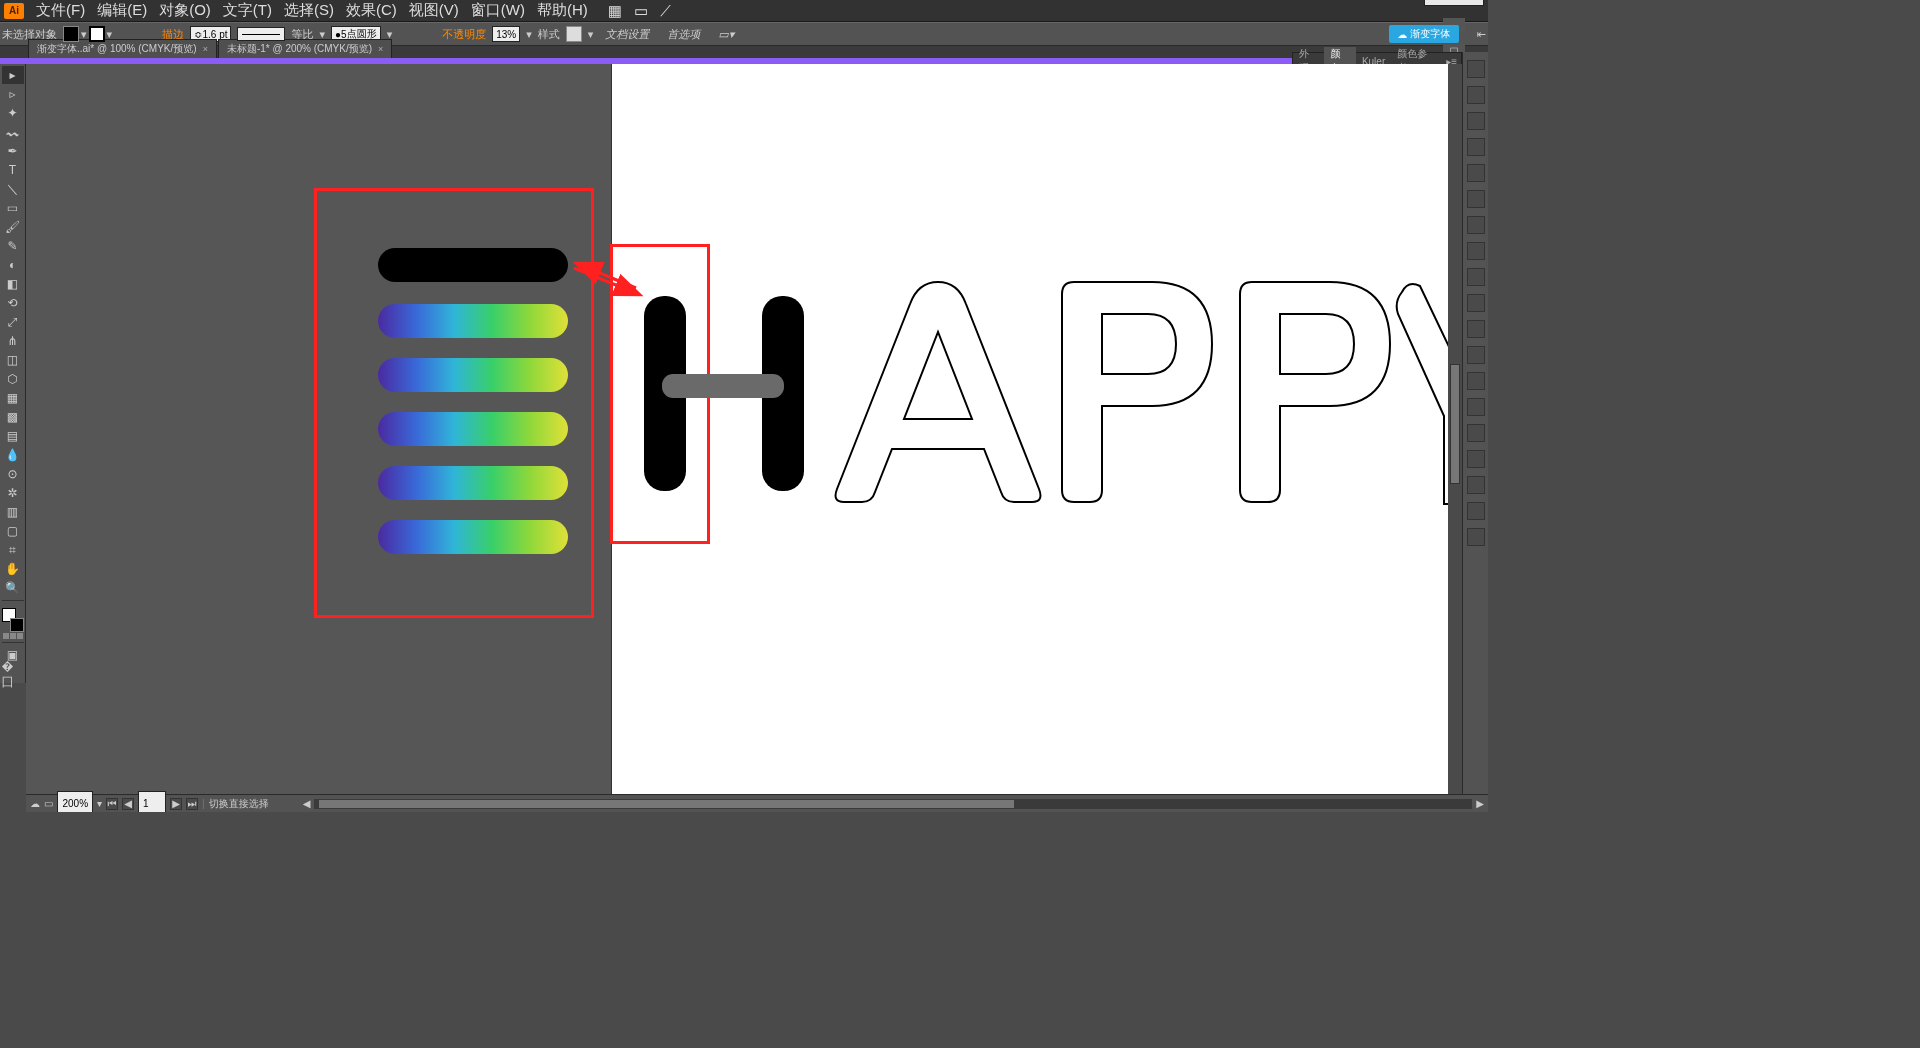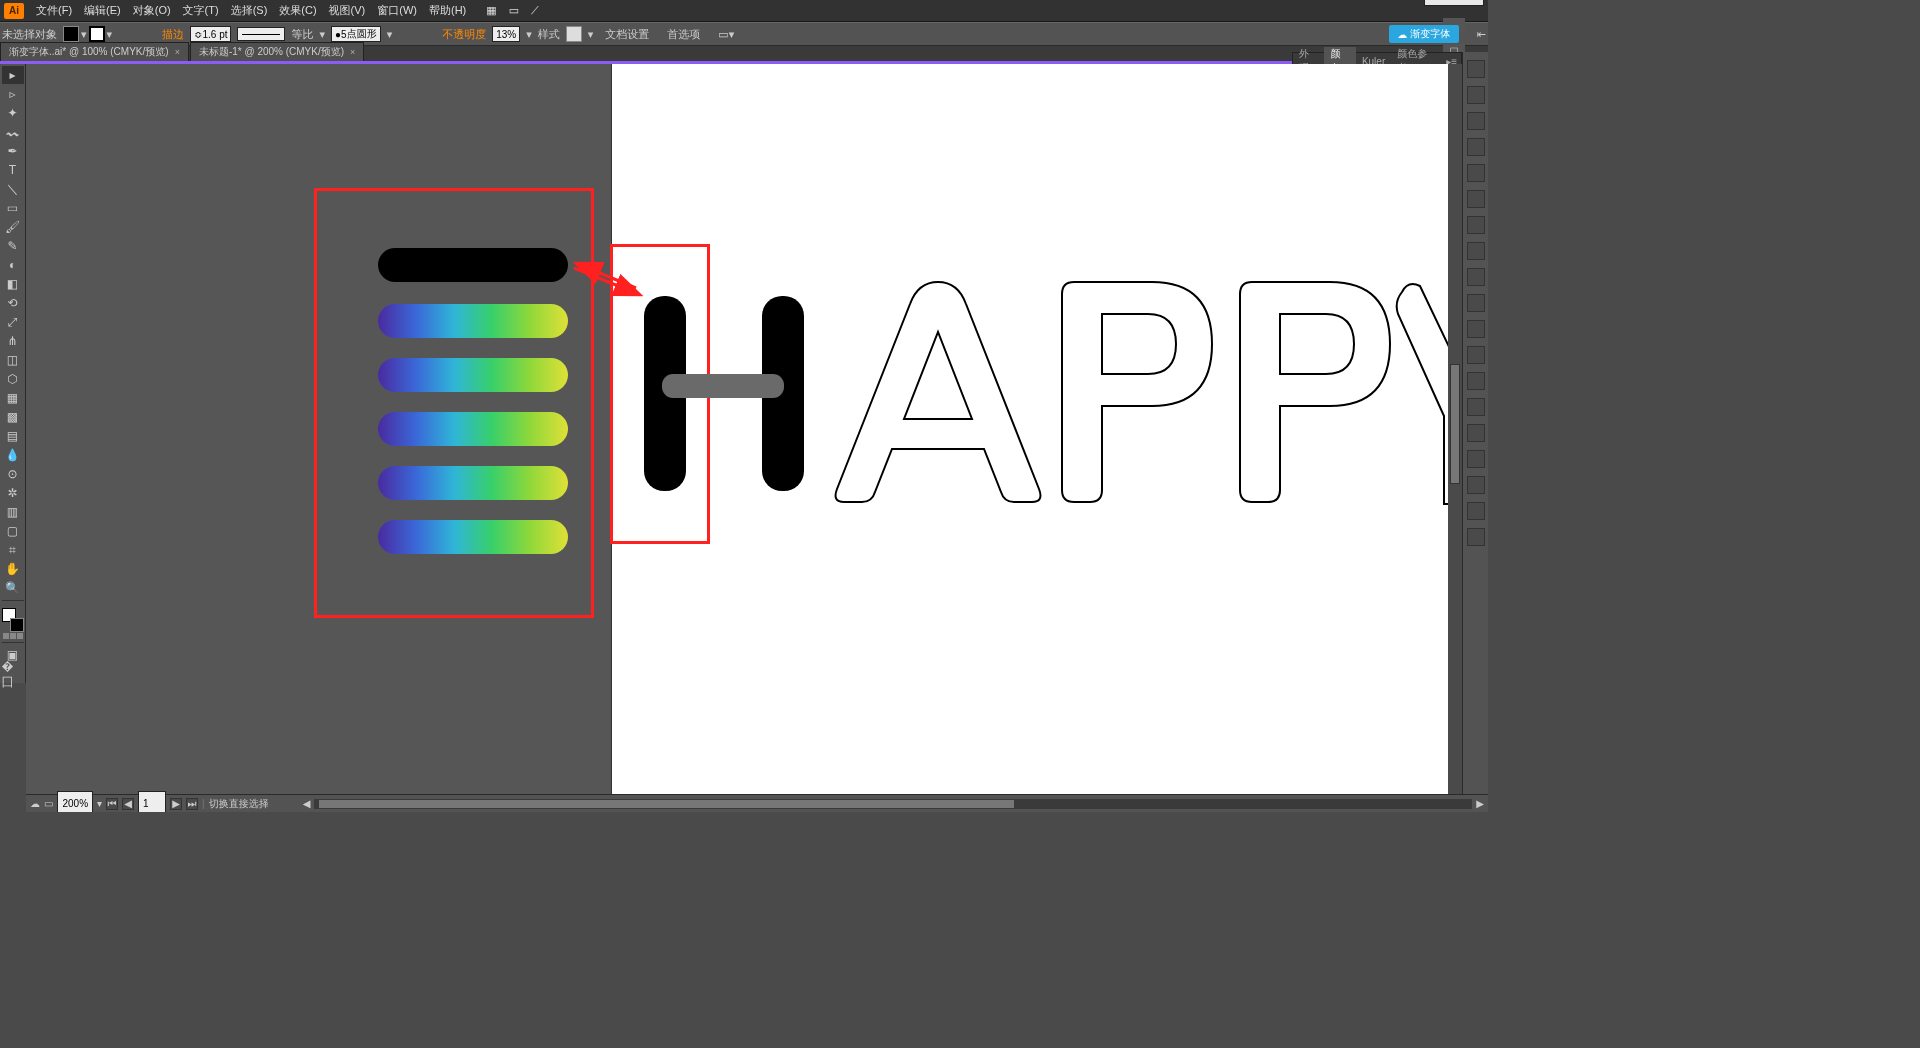--- a/index.html
+++ b/index.html
@@ -1,39 +1,39 @@
 <!DOCTYPE html>
 <html><head>
 <meta charset="utf-8">
 <style>
 * { margin:0; padding:0; box-sizing:border-box; font-family:"Microsoft YaHei",Arial,sans-serif; user-select:none; }
 body { background:#4a4a4a; width:1488px; height:812px; overflow:hidden; position:relative; color:#ccc; font-size:11px; }
 
 
 .menubar { height:22px; background:#323232; display:flex; align-items:center; padding:0 4px; border-bottom:1px solid #1a1a1a; }
 .app-logo { width:20px; height:16px; background:#ff8000; color:#4a2500; font-weight:bold; font-size:10px; display:flex; align-items:center; justify-content:center; border-radius:2px; margin-right:6px; }
-.menubar span.menuitem { padding:0 6px; font-size:11px; color:#ddd; cursor:default; }
+.menubar span.menuitem { padding:0 6px; font-size:15px; color:#ddd; cursor:default; }
 .menubar .right { margin-left:auto; display:flex; align-items:center; gap:12px;flex-direction:column; }
 .badge75 { width:20px; height:16px; background:#3bd63b; border-radius:7px; color:#fff; font-size:9px; display:flex; align-items:center; justify-content:center; }
 .searchbox { width:60px; height:14px; background:#e8e8e8; border:1px solid #222; }
 .winbtn { width:22px; height:14px; background:#555; display:flex; align-items:center; justify-content:center; color:#ccc; font-size:10px; }
 
 
 .controlbar { height:24px; background:#535353; border-top:1px solid #666; border-bottom:1px solid #2a2a2a; display:flex; align-items:center; padding:0 2px; gap:6px; font-size:11px; }
 .controlbar .swatch { width:16px; height:16px; background:#000; border:1px solid #888; position:relative; }
 .controlbar .lbl-orange { color:#ff8a00;margin-left:44px; }
 .controlbar .inputmini { background:#eee; color:#000; border:1px solid #222; height:16px; padding:0 3px; font-size:10px; display:flex; align-items:center; }
 .controlbar .seg { display:flex; align-items:center; gap:2px; }
 .controlbar .stroke-line { width:48px; height:14px; border:1px solid #222; background:#eee; position:relative; }
 .controlbar .stroke-line::before { content:""; position:absolute; left:4px; right:4px; top:6px; height:1px; background:#000; }
-.controlbar .btn { padding:0 6px; height:18px; display:flex; align-items:center; color:#ccc; }
+.controlbar .btn { padding:0 6px; height:18px; display:flex; align-items:center; color:#ccc;font-style:italic; }
 .rtcloud { width:70px; height:18px; background:#2aa7e0; border-radius:2px; color:#fff; font-size:10px; display:flex; align-items:center; justify-content:center; gap:3px; margin-left:auto; }
 
 
-.tabrow { height:18px; background:#3a3a3a; display:flex; align-items:flex-end; border-bottom:3px solid #8b5cf6; }
+.tabrow { height:18px; background:#3a3a3a; display:flex; align-items:flex-end; padding-left:28px; border-bottom:6px solid #8b5cf6; }
 .doctab { background:#4f4f4f; color:#ccc; font-size:10px; padding:2px 8px; border:1px solid #222; border-bottom:none; margin-right:1px; display:flex; align-items:center; gap:6px; }
 .doctab .x { color:#aaa; font-size:9px; }
 
 
 .ltool { position:absolute; left:0; top:64px; width:26px; background:#535353; display:flex; flex-direction:column; align-items:center; padding-top:2px; gap:1px; border-right:1px solid #2a2a2a; }
 .ltool .t { width:22px; height:18px; display:flex; align-items:center; justify-content:center; color:#ccc; font-size:12px; }
 .ltool .t.sel { background:#333; }
 .ltool .sep { width:22px; height:1px; background:#333; margin:2px 0; }
 .ltool .fillstroke { width:22px; height:24px; position:relative; margin-top:4px; }
 .ltool .fillstroke .fillsq { position:absolute; left:0; top:0; width:14px; height:14px; background:#fff; border:1px solid #000; }

